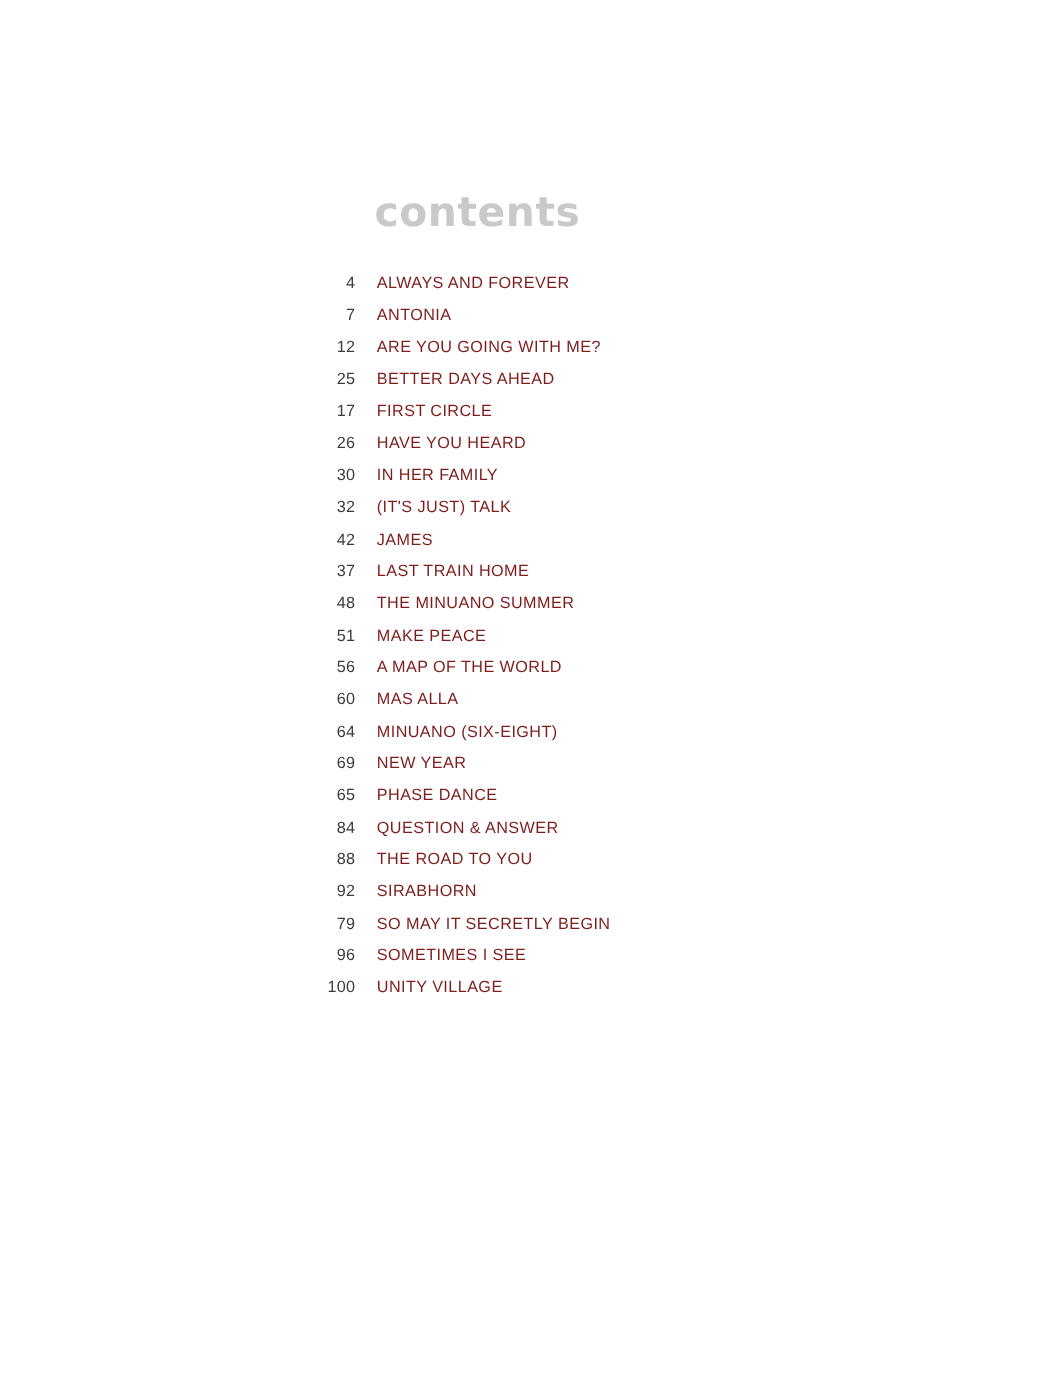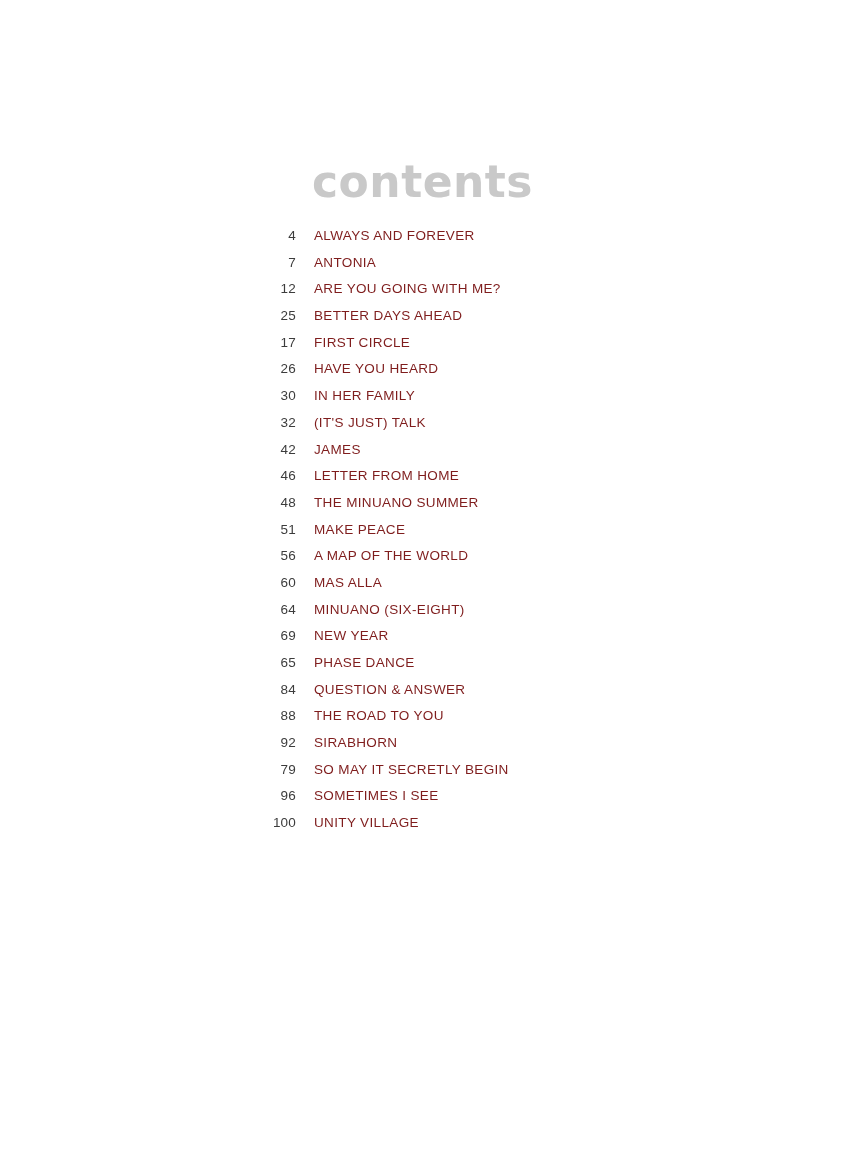--- a/index.html
+++ b/index.html
@@ -19,21 +19,21 @@
     width: 864px;
     height: 1152px;
     background: #ffffff;
     box-sizing: border-box;
   }
   .toc-title {
     position: absolute;
     left: 312px;
     top: 160px;
     font-family: "DejaVu Sans", sans-serif;
-    font-size: 44px;
+    font-size: 34px;
     font-weight: 700;
     letter-spacing: 0.5px;
     color: #c9c9c9;
     line-height: 1;
   }
   .toc-list {
     position: absolute;
     left: 252px;
     top: 228px;
     width: 440px;
@@ -101,22 +101,22 @@
       </li>
       <li class="toc-row">
         <span class="toc-page">32</span>
         <span class="toc-label">(IT'S JUST) TALK</span>
       </li>
       <li class="toc-row">
         <span class="toc-page">42</span>
         <span class="toc-label">JAMES</span>
       </li>
       <li class="toc-row">
-        <span class="toc-page">46</span>
-        <span class="toc-label">LETTER FROM HOME</span>
+        <span class="toc-page">37</span>
+        <span class="toc-label">LAST TRAIN HOME</span>
       </li>
       <li class="toc-row">
         <span class="toc-page">48</span>
         <span class="toc-label">THE MINUANO SUMMER</span>
       </li>
       <li class="toc-row">
         <span class="toc-page">51</span>
         <span class="toc-label">MAKE PEACE</span>
       </li>
       <li class="toc-row">

